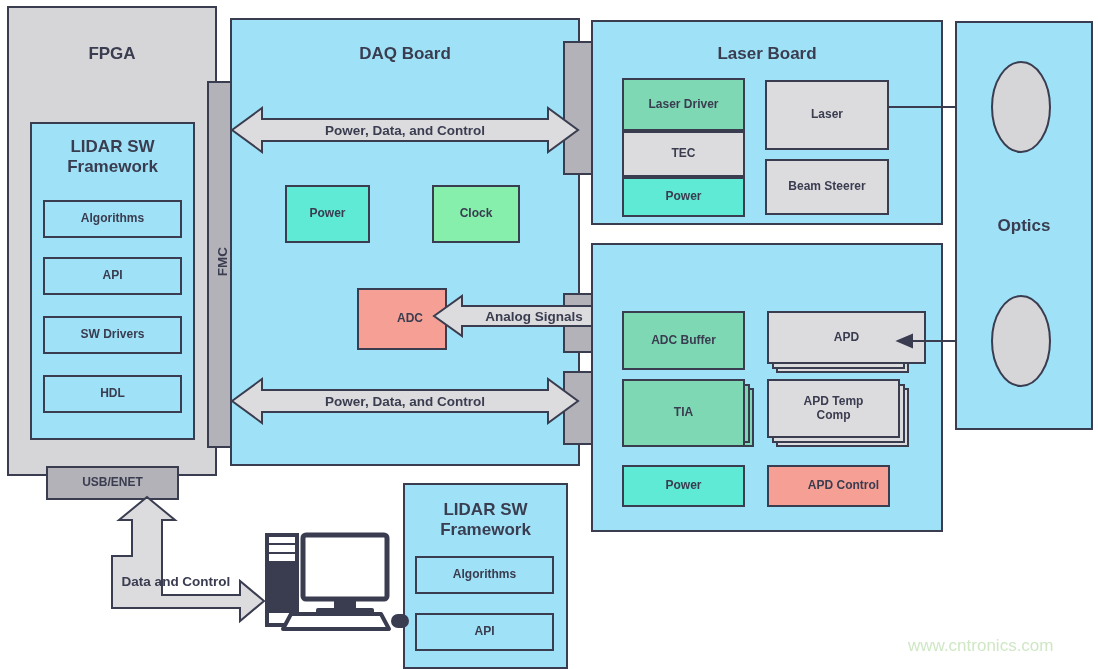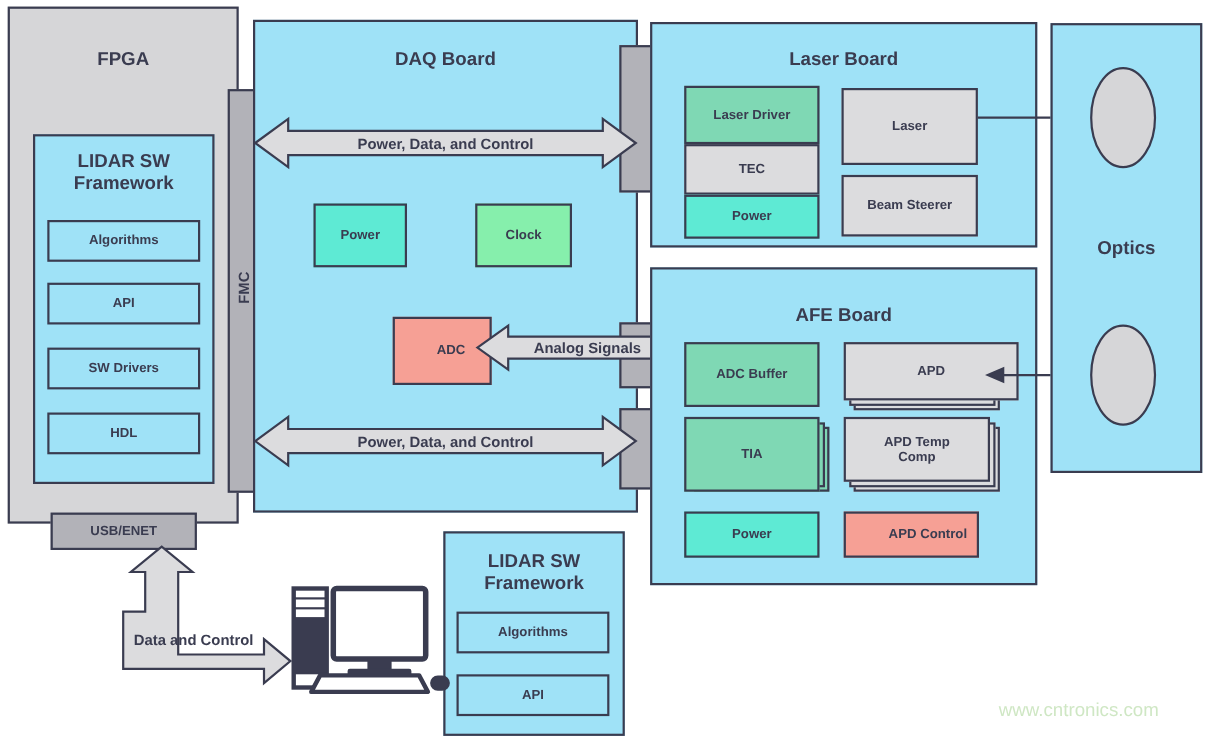--- a/index.html
+++ b/index.html
@@ -119,21 +119,20 @@
   <div class="box b-gray" style="left:765px;top:159px;width:124px;height:56px;">
     <span>Beam Steerer</span>
   </div>
 
   <svg style="left:0;top:0;width:1098px;height:669px;">
     <line x1="889" y1="107" x2="1015" y2="107" stroke="#3a3c50" stroke-width="2"></line>
     <polygon points="1022,107 1008,101 1008,113" fill="#3a3c50" stroke="#3a3c50" stroke-width="2" stroke-linejoin="miter"></polygon>
   </svg>
 
   <div class="panel blue" style="left:591px;top:243px;width:352px;height:289px;"></div>
-  <div class="title" style="left:591px;top:277px;width:352px;">AFE Board</div>
 
   <div class="box b-green" style="left:622px;top:311px;width:123px;height:59px;">
     <span>ADC Buffer</span>
   </div>
 
   <div class="stackwrap" style="left:767px;top:311px;width:142px;height:62px;">
     <div class="stack-shadow b-gray" style="left:9px;top:9px;width:133px;height:53px;"></div>
     <div class="stack-shadow b-gray" style="left:5px;top:5px;width:133px;height:53px;"></div>
     <div class="box b-gray" style="left:0;top:0;width:159px;height:53px;">
       <span>APD</span>

